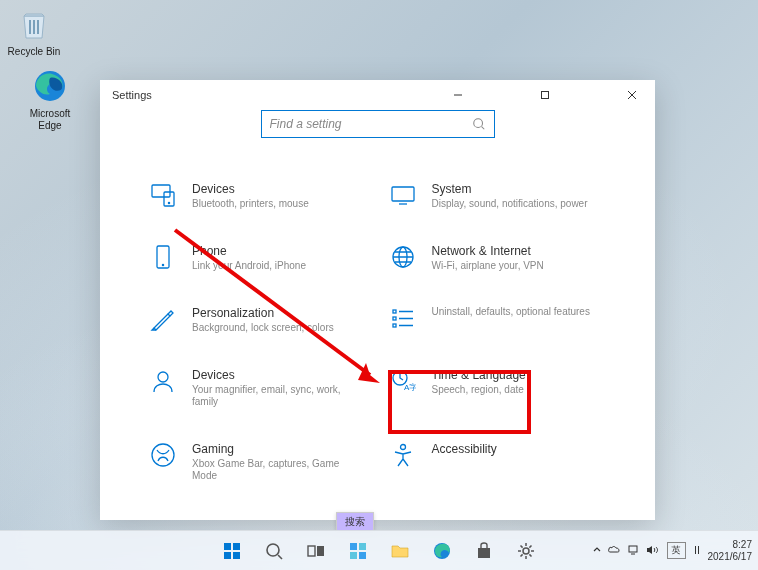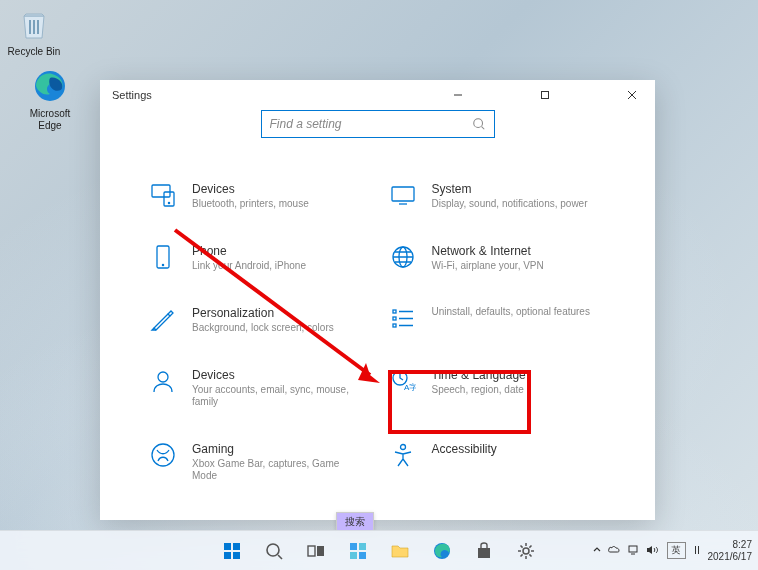--- a/index.html
+++ b/index.html
@@ -198,21 +198,21 @@
 
     <div class="cat-item">
       <div class="cat-icon">
           <svg width="26" height="26" viewBox="0 0 26 26">
             <circle cx="13" cy="9" r="5"></circle>
             <path d="M4 24 C4 18 9 16 13 16 C17 16 22 18 22 24"></path>
           </svg>
         </div>
       <div class="cat-text">
           <div class="cat-title">Devices</div>
-          <div class="cat-desc">Your accounts, email, sync, mouse, family</div>
+          <div class="cat-desc">Your magnifier, email, sync, work, family</div>
         </div>
     </div>
 
     <div class="cat-item">
       <div class="cat-icon">
           <svg width="26" height="26" viewBox="0 0 26 26">
             <circle cx="10" cy="10" r="7"></circle>
             <path d="M10 6 L10 10 L13 12"></path>
             <text x="14" y="22" font-size="8" fill="#0078d4" stroke="none">A字</text>
           </svg>

